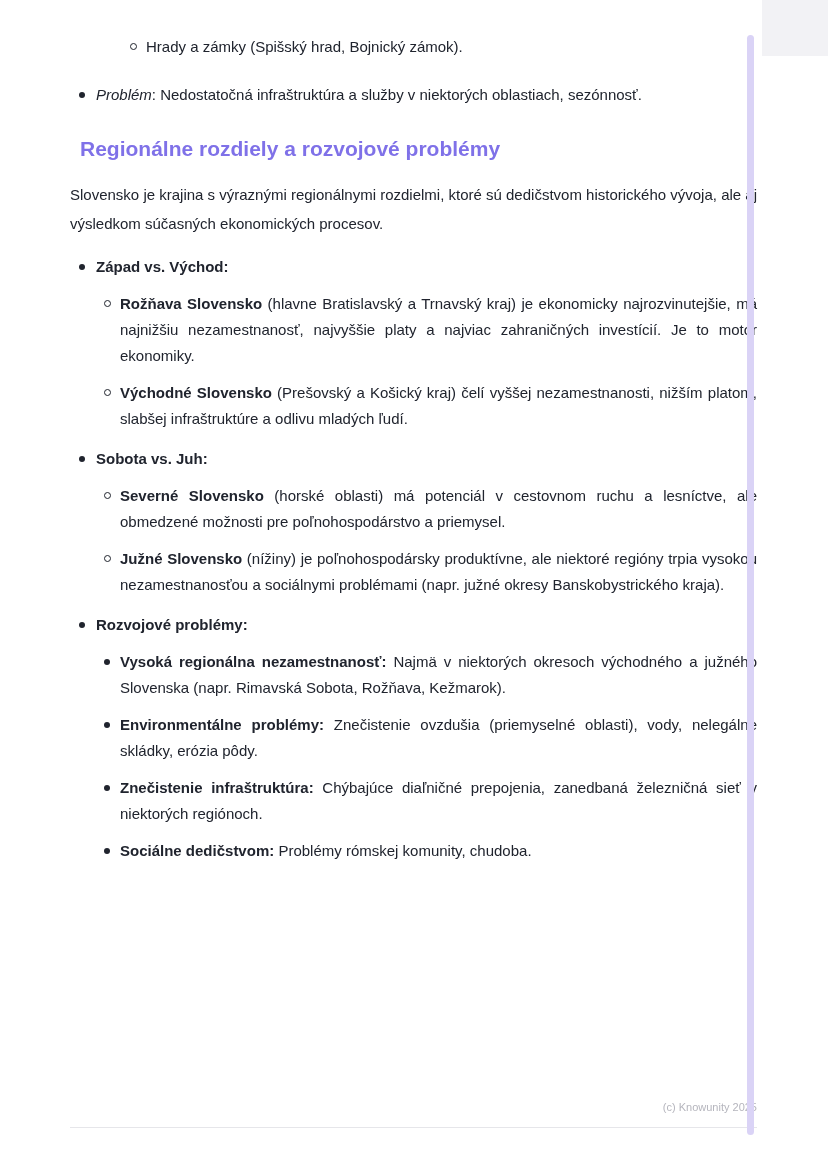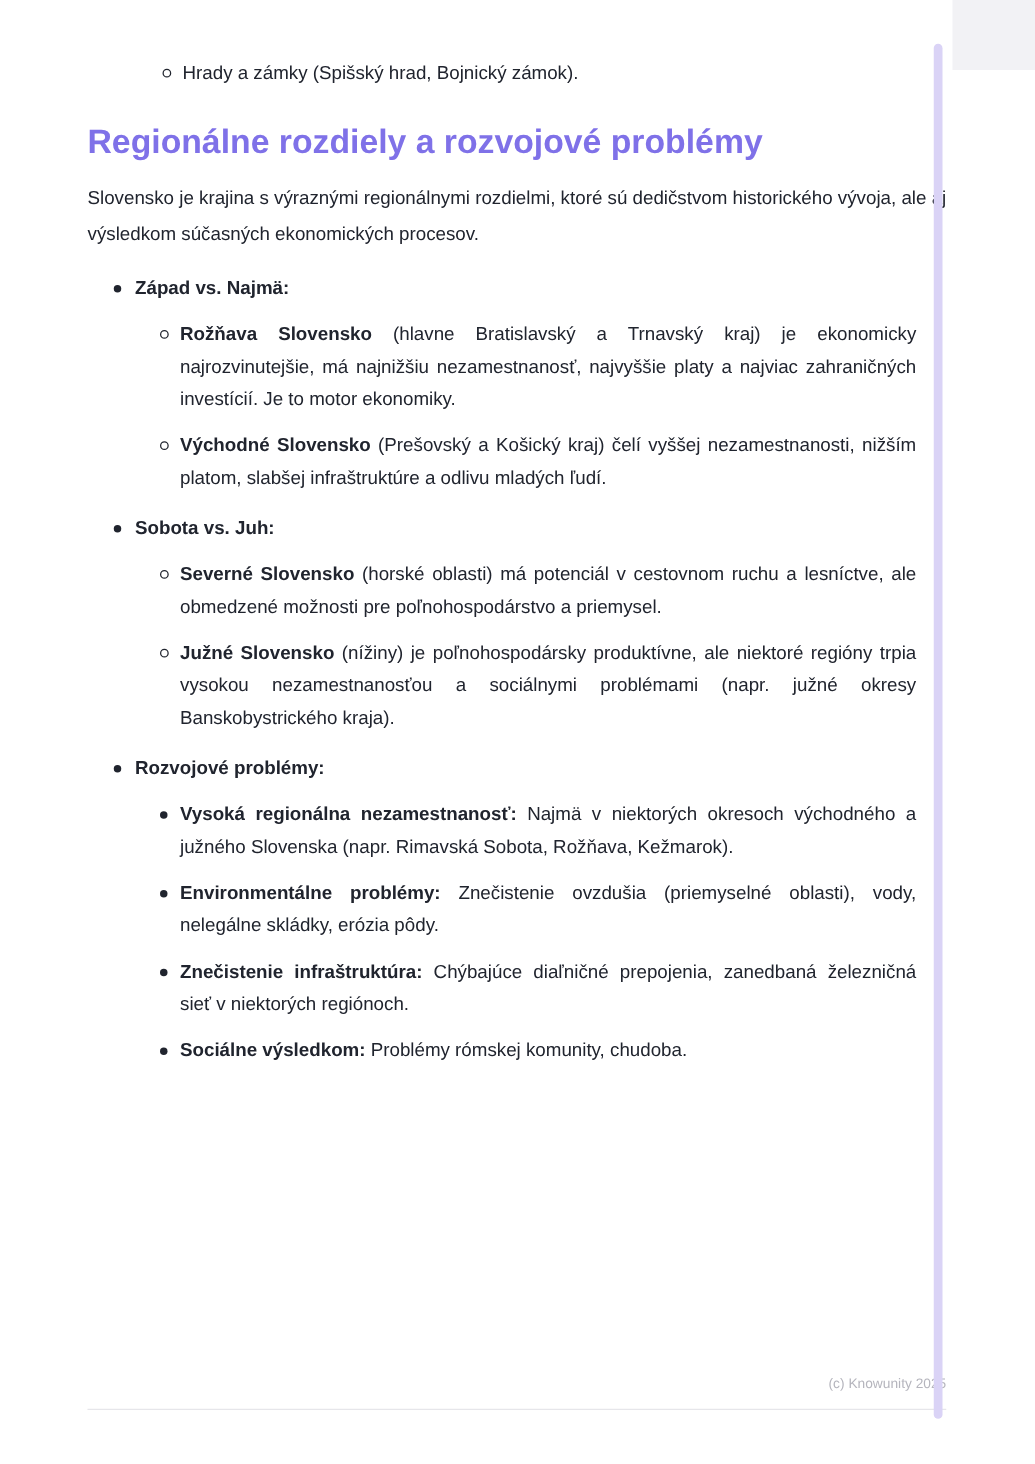--- a/index.html
+++ b/index.html
@@ -24,21 +24,21 @@
     width: 7px; height: 1100px;
     border-radius: 4px;
     background: #dad3f6;
   }
 
   .content {
     position: absolute; left: 70px; top: 34px; width: 687px;
     font-size: 15px; line-height: 26px;
   }
 
-  .ul { list-style: none; margin: 12px; padding: 0; }
+  .ul { list-style: none; margin: 0; padding: 0; }
   .li { position: relative; text-align: justify; }
 
   
   .intro-deep { margin-left: 52px; }
   .intro-deep > .li { padding-left: 24px; }
 
   
   .intro-l1 { margin-top: 22px; }
   .intro-l1 > .li, .main-list > .li { padding-left: 26px; }
 
@@ -60,22 +60,22 @@
   }
   .m-solid::before {
     content: ""; position: absolute; left: 8px; top: 10px;
     width: 6px; height: 6px; border-radius: 50%; background: #20242e;
   }
 
   .bold { font-weight: 700; }
   .italic { font-style: italic; }
 
   .heading {
-    margin: 26px 0 16px 0;
-    font-size: 27px; line-height: 30px;
+    margin: 26px 0 16px 10px;
+    font-size: 21px; line-height: 30px;
     font-weight: 700;
     color: #7f71e8;
     text-align: left;
   }
 
   .para {
     margin: 0 0 16px 0;
     line-height: 29px;
     text-align: justify;
   }
@@ -100,29 +100,34 @@
   <div class="corner-shade"></div>
 
   <main class="content">
 
     <ul class="ul intro-deep">
       <li class="li m-circle">
         <span>Hrady a zámky (Spišský hrad, Bojnický zámok).</span>
       </li>
     </ul>
 
+    <ul class="ul intro-l1">
+      <li class="li m-disc">
+        <span class="italic">Problém</span><span>: Nedostatočná infraštruktúra a služby v niektorých oblastiach, sezónnosť.</span>
+      </li>
+    </ul>
 
     <h2 class="heading">Regionálne rozdiely a rozvojové problémy</h2>
 
     <p class="para">Slovensko je krajina s výraznými regionálnymi rozdielmi, ktoré sú dedičstvom historického vývoja, ale aj výsledkom súčasných ekonomických procesov.</p>
 
     <ul class="ul main-list">
 
       <li class="li m-disc">
-        <span class="bold">Západ vs. Najmä:</span>
+        <span class="bold">Západ vs. Východ:</span>
         <ul class="ul sub">
           <li class="li m-circle">
             <span class="bold">Rožňava Slovensko</span><span> (hlavne Bratislavský a Trnavský kraj) je ekonomicky najrozvinutejšie, má najnižšiu nezamestnanosť, najvyššie platy a najviac zahraničných investícií. Je to motor ekonomiky.</span>
           </li>
           <li class="li m-circle">
             <span class="bold">Východné Slovensko</span><span> (Prešovský a Košický kraj) čelí vyššej nezamestnanosti, nižším platom, slabšej infraštruktúre a odlivu mladých ľudí.</span>
           </li>
         </ul>
       </li>
 
@@ -144,21 +149,21 @@
           <li class="li m-solid">
             <span class="bold">Vysoká regionálna nezamestnanosť:</span><span> Najmä v niektorých okresoch východného a južného Slovenska (napr. Rimavská Sobota, Rožňava, Kežmarok).</span>
           </li>
           <li class="li m-solid">
             <span class="bold">Environmentálne problémy:</span><span> Znečistenie ovzdušia (priemyselné oblasti), vody, nelegálne skládky, erózia pôdy.</span>
           </li>
           <li class="li m-solid">
             <span class="bold">Znečistenie infraštruktúra:</span><span> Chýbajúce diaľničné prepojenia, zanedbaná železničná sieť v niektorých regiónoch.</span>
           </li>
           <li class="li m-solid">
-            <span class="bold">Sociálne výsledkom:</span><span> Problémy rómskej komunity, chudoba.</span>
+            <span class="bold">Sociálne dedičstvom:</span><span> Problémy rómskej komunity, chudoba.</span>
           </li>
         </ul>
       </li>
 
     </ul>
   </main>
 
   <div class="footer-credit">(c) Knowunity 2025</div>
   <div class="page-divider"></div>
   <div class="scrollbar-thumb"></div>

